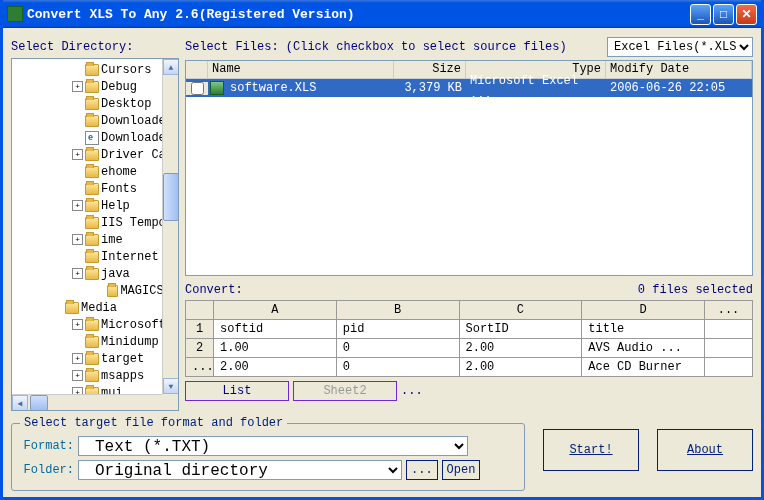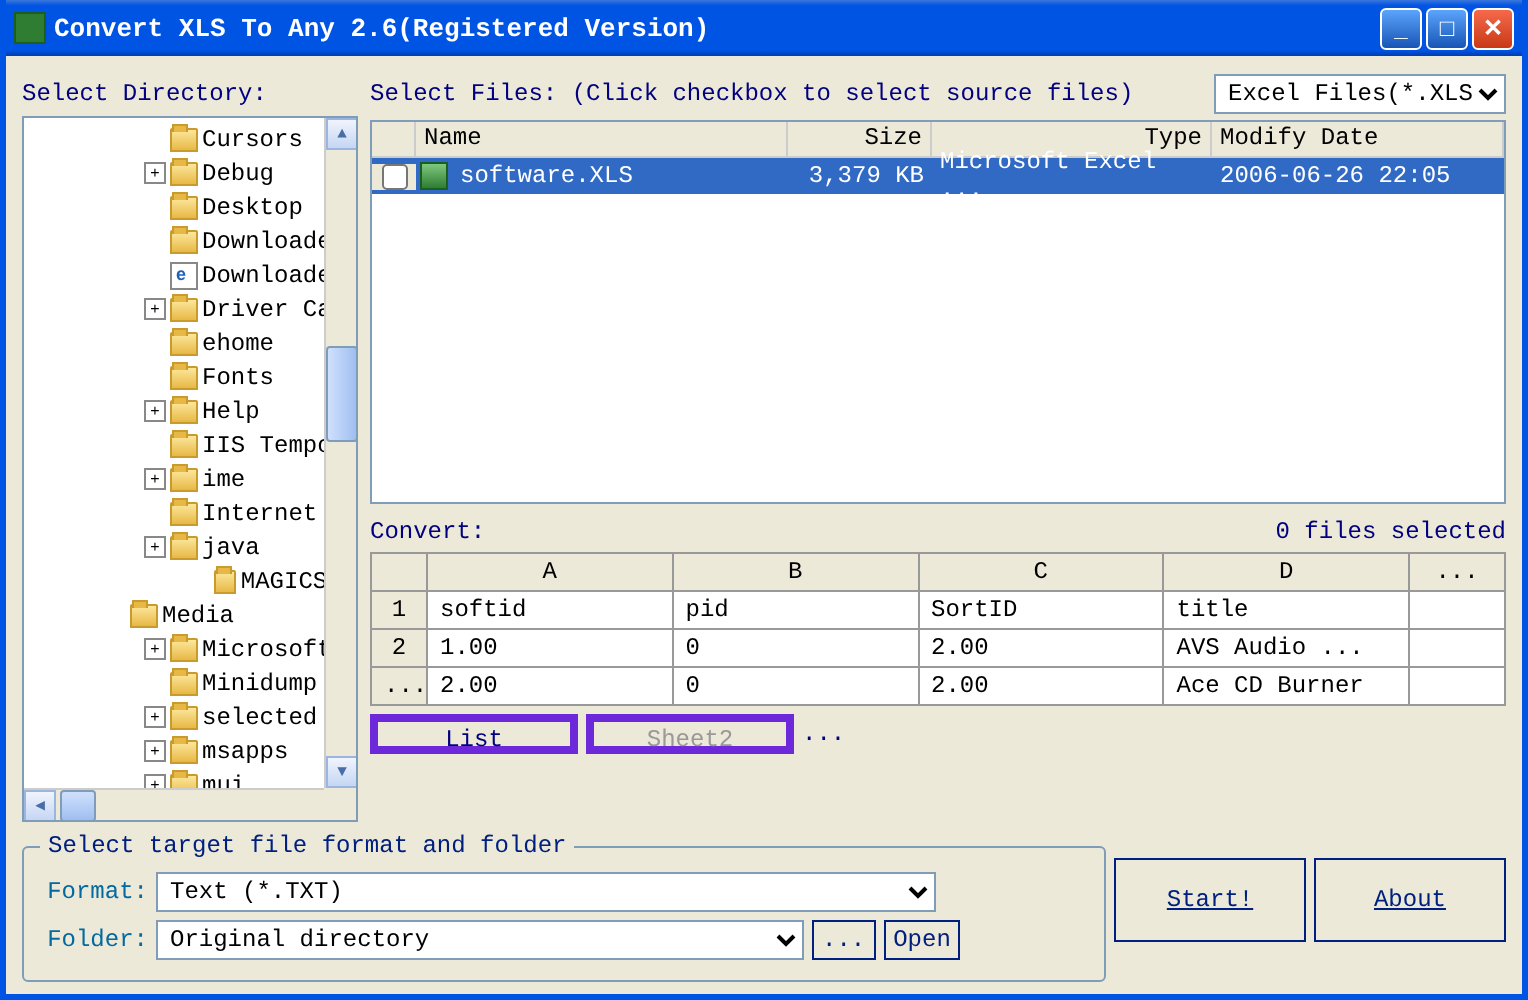--- a/index.html
+++ b/index.html
@@ -28,21 +28,21 @@
 .tree-scroll-v { position: absolute; right: 0; top: 0; width: 16px; height: calc(100% - 16px); background: #ECE9D8; border-left: 1px solid #ccc; }
 .sb-btn { width: 16px; height: 16px; background: linear-gradient(to bottom, #F0F4FD, #C5D6F3); border: 1px solid #9BB4E0; display: flex; align-items: center; justify-content: center; font-size: 8px; color: #4A6DA8; cursor: pointer; }
 .sb-thumb-v { position: absolute; top: 114px; left: 0; width: 16px; height: 48px; background: linear-gradient(to right, #D0E0FC, #9FBFF0); border: 1px solid #7F9DB9; border-radius: 2px; cursor: pointer; }
 .tree-scroll-h { position: absolute; bottom: 0; left: 0; right: 0; height: 16px; background: #ECE9D8; border-top: 1px solid #ccc; display: flex; }
 .sb-thumb-h { width: 18px; height: 16px; background: linear-gradient(to bottom, #D0E0FC, #9FBFF0); border: 1px solid #7F9DB9; border-radius: 2px; cursor: pointer; margin-left: 2px; }
 .sb-corner { position: absolute; right: 0; bottom: 0; width: 16px; height: 16px; background: #ECE9D8; }
 .right-pane { flex: 1; display: flex; flex-direction: column; min-width: 0; }
 .files-header-row { display: flex; align-items: center; height: 22px; gap: 17px; }
 .files-label { flex: 1; }
 .filter-dd { width: 146px; height: 20px; border: 1px solid #7F9DB9; background: white; font-family: "Courier New", monospace; font-size: 12px; padding-left: 2px; color: #000; }
-.file-list { border: 1px solid #7F9DB9; background: white; margin-top: 2px; height: 192px; overflow: hidden; }
+.file-list { border: 1px solid #7F9DB9; background: white; margin-top: 2px; height: 216px; overflow: hidden; }
 .fl-header { display: flex; background: #ECE9D8; border-bottom: 1px solid #ccc; height: 18px; }
 .fl-col { border-right: 1px solid #ccc; padding: 1px 4px; font-family: "Courier New", monospace; color: #000; cursor: pointer; }
 .fl-col-chk { width: 22px; }
 .fl-col-name { flex: 1; }
 .fl-col-size { width: 72px; text-align: right; }
 .fl-col-type { width: 140px; text-align: right; }
 .fl-col-date { width: 146px; }
 .fl-row { display: flex; height: 18px; background: #316AC5; color: white; align-items: center; }
 .fl-chk { width: 22px; display: flex; align-items: center; justify-content: center; background: #ECE9D8; }
 .fl-chk input { margin: 0; }
@@ -50,30 +50,30 @@
 .fl-cell { padding: 1px 4px; font-family: "Courier New", monospace; }
 .preview-row { display: flex; margin-top: 6px; height: 16px; align-items: center; }
 .preview-label { flex: 1; }
 .preview-count { }
 .preview-table { border: 1px solid #999; background: white; margin-top: 2px; border-collapse: collapse; width: 100%; table-layout: fixed; }
 .preview-table th, .preview-table td { border: 1px solid #999; padding: 2px 6px; font-family: "Courier New", monospace; height: 18px; color: #000; }
 .preview-table th { background: #ECE9D8; font-weight: normal; text-align: center; }
 .pt-rowhead { background: #ECE9D8; text-align: center; width: 28px; }
 .pt-cell { text-align: left; }
 .sheet-tabs { display: flex; gap: 4px; margin-top: 4px; align-items: center; }
-.sheet-tab { width: 104px; height: 20px; border: 4px solid #6d28d9; background: #ECE9D8; font-family: "Courier New", monospace; text-align: center; line-height: 18px; cursor: pointer; color: #000080; }
+.sheet-tab { width: 104px; height: 20px; border: 1px solid #6d28d9; background: #ECE9D8; font-family: "Courier New", monospace; text-align: center; line-height: 18px; cursor: pointer; color: #000080; }
 .sheet-tab.inactive { color: #999; }
 .target-group { border: 1px solid #7F9DB9; border-radius: 3px; margin-top: 6px; padding: 8px 10px 10px; position: relative; }
 .target-legend { position: absolute; top: -8px; left: 8px; background: #ECE9D8; padding: 0 4px; font-family: "Courier New", monospace; color: #002080; }
 .form-row { display: flex; align-items: center; gap: 4px; margin-top: 4px; }
 .form-row:first-of-type { margin-top: 2px; }
 .form-lbl { width: 52px; text-align: right; color: #0369a1; }
-.form-select { height: 20px; border: 1px solid #7F9DB9; background: white; font-family: "Courier New", monospace; font-size: 12px; padding-left: 2px; color: #000; }
+.form-select { height: 20px; border: 1px solid #7F9DB9; background: white; font-family: "Courier New", monospace; font-size: 16px; padding-left: 12px; color: #000; }
 .browse-btn { height: 20px; border: 1px solid #002080; background: #ECE9D8; padding: 0 4px; font-family: "Courier New", monospace; color: #002080; cursor: pointer; font-size: 12px; }
-.bottom-row { display: flex; gap: 4px; align-items: flex-start; margin-top: 6px; }
+.bottom-row { display: flex; gap: 18px; align-items: flex-start; margin-top: 6px; }
 .target-col { flex: 1; }
 .big-btn { width: 96px; height: 42px; border: 1px solid #002080; background: #ECE9D8; font-family: "Courier New", monospace; color: #002080; cursor: pointer; margin-top: 12px; font-size: 12px; text-decoration: underline; }
 </style>
 </head>
 <body>
 
 <div class="window">
   <div class="titlebar">
     <div class="titlebar-icon"></div>
     <div class="titlebar-text">Convert XLS To Any 2.6(Registered Version)</div>
@@ -171,21 +171,21 @@
                 <span>Microsoft</span>
               </div>
               <div class="tree-item" style="padding-left: 60px;">
                 <span class="exp-gap"></span>
                 <span class="folder-icon"></span>
                 <span>Minidump</span>
               </div>
               <div class="tree-item" style="padding-left: 60px;">
                 <span class="expander">+</span>
                 <span class="folder-icon"></span>
-                <span>selected</span>
+                <span>target</span>
               </div>
               <div class="tree-item" style="padding-left: 60px;">
                 <span class="expander">+</span>
                 <span class="folder-icon"></span>
                 <span>msapps</span>
               </div>
               <div class="tree-item" style="padding-left: 60px;">
                 <span class="expander">+</span>
                 <span class="folder-icon"></span>
                 <span>mui</span>

